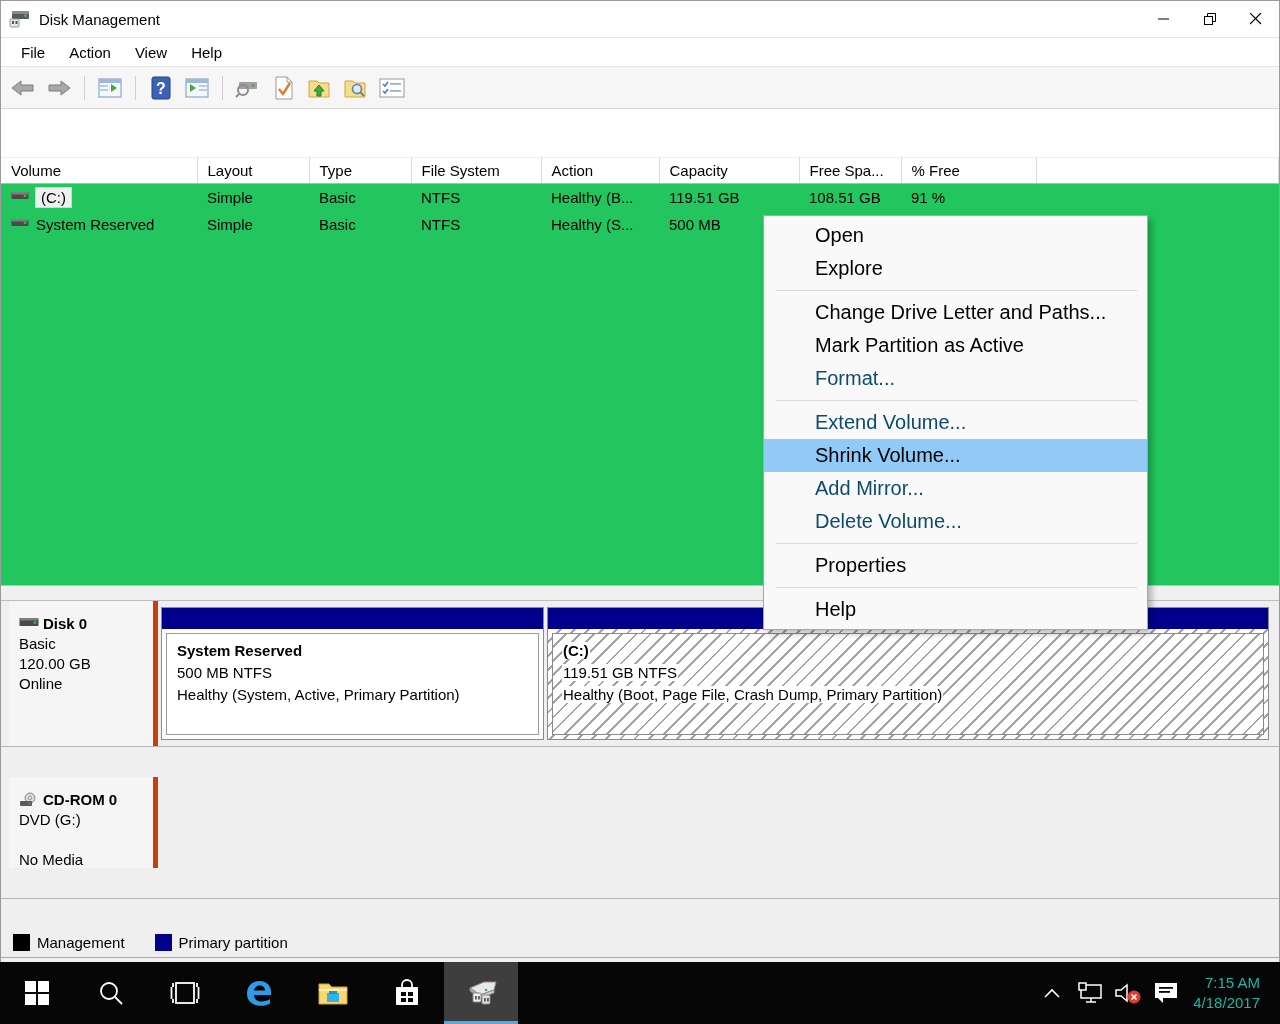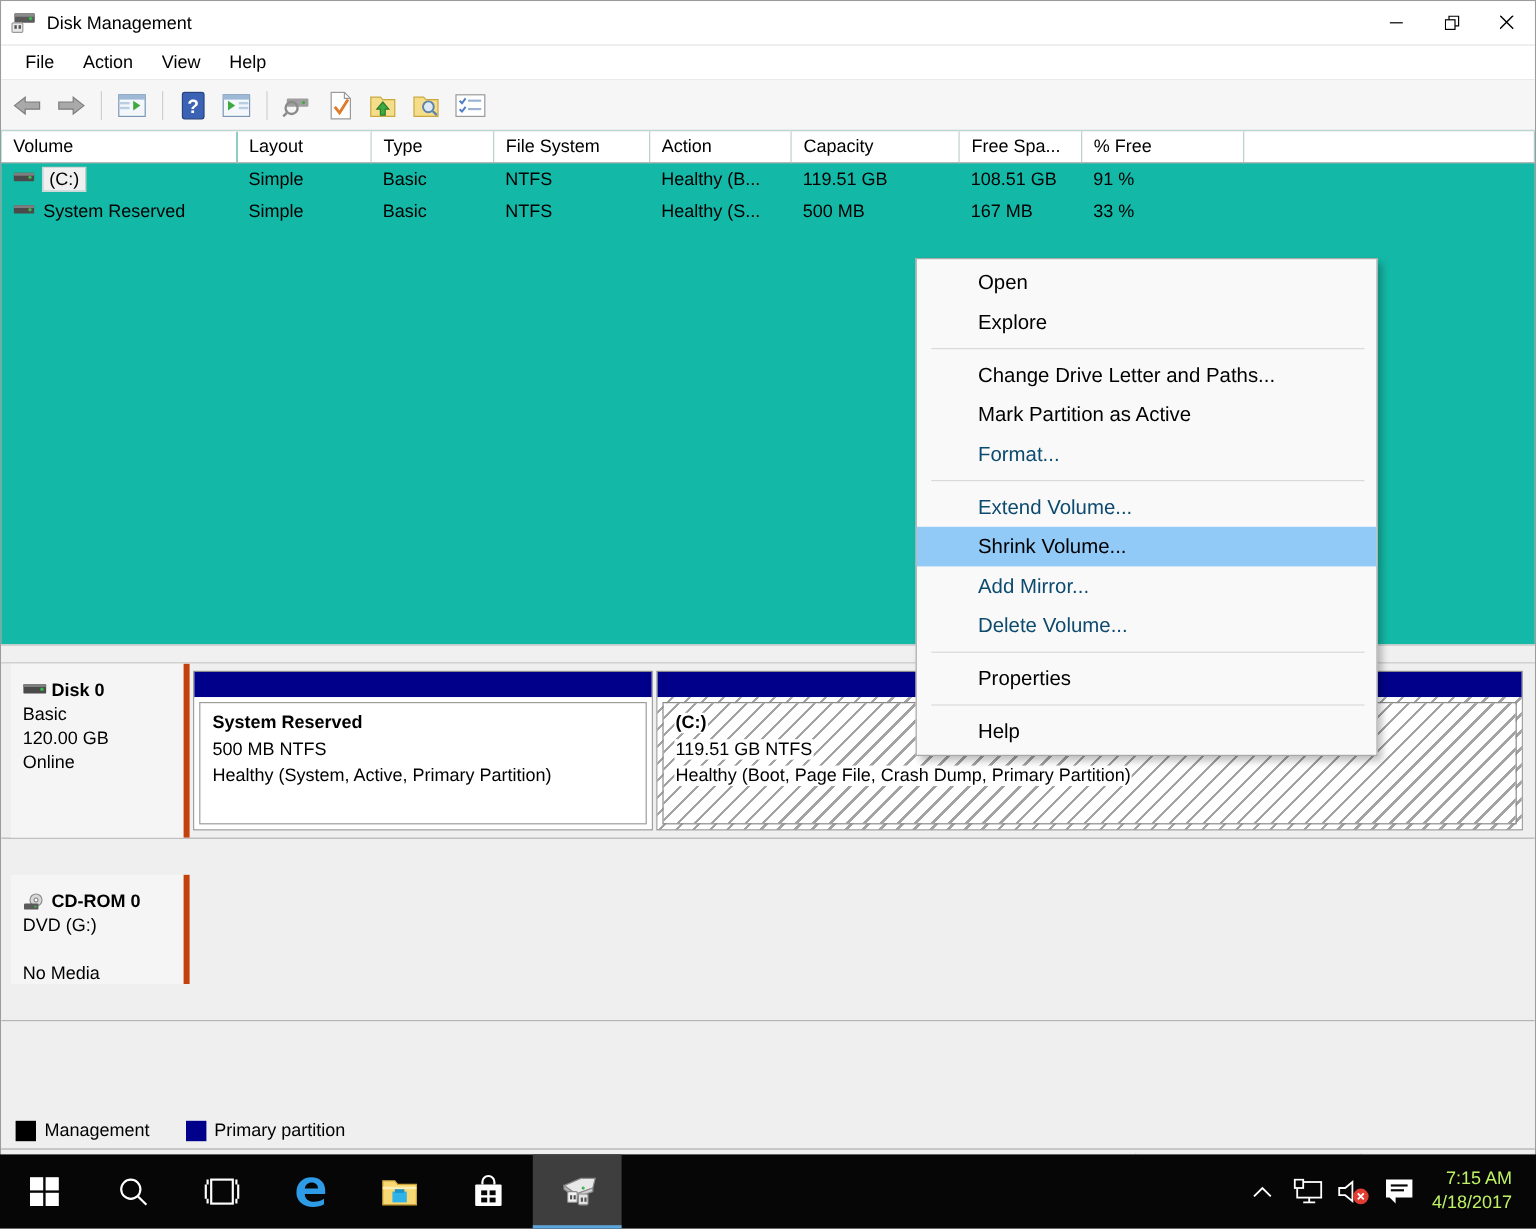--- a/index.html
+++ b/index.html
@@ -21,21 +21,21 @@
              border-top:1px solid #e5e5e5; border-bottom:1px solid #e5e5e5;
              padding-left:8px; flex:0 0 auto;text-align:center; }
   .menubar-item { padding:4px 12px; font-size:15px; }
 
   .toolbar { height:42px; display:flex; align-items:center; background:#f6f6f6;
              border-bottom:1px solid #d9d9d9; padding-left:6px; gap:4px; flex:0 0 auto; }
   .tool-btn { width:32px; height:30px; display:flex; align-items:center; justify-content:center; }
   .tool-sep { width:1px; height:24px; background:#cfcfcf; margin:0 5px; }
 
   
-  .listview { flex:0 0 428px; background:#14b8a6; overflow:hidden; }
+  .listview { flex:0 0 428px; background:#22c55e; overflow:hidden;margin-top:48px; }
   .lv-table { width:100%; border-collapse:collapse; table-layout:fixed; }
   .lv-table th { font-weight:normal; text-align:left; font-size:15px; height:26px;
                  padding:0 0 0 10px; border-right:1px solid #dcdcdc; border-bottom:1px solid #b7b7b7;
                  border-top:1px solid #f0f0f0; background:#fff; white-space:nowrap; overflow:hidden; }
   .lv-table td { height:27px; padding:0 0 0 10px; font-size:15px; white-space:nowrap; overflow:hidden; }
   .vol-cell { display:flex; align-items:center; gap:7px; }
   .vol-cell svg { flex:0 0 auto; }
   .focus-box { background:#f0f0f0; outline:1px solid #d6d6d6; padding:1px 5px; }
 
   
@@ -73,35 +73,35 @@
   .legend-swatch.black { background:#000; }
   .legend-swatch.navy { background:#00008b; }
 
   .statusbar { flex:0 0 28px; background:#f0f0f0; border-top:1px solid #ababab; position:relative; }
   .sb-sep { position:absolute; top:3px; bottom:3px; width:1px; background:#d8d8d8; }
 
   
   .context-menu { position:absolute; left:763px; top:215px; width:385px;
                   background:#f9f9f9; border:1px solid #a8a8a8; padding:3px 0;
                   box-shadow:4px 4px 6px rgba(0,0,0,0.25); z-index:50; }
-  .cm-item { height:33px; line-height:33px; padding-left:51px; font-size:17px; color:#000; }
+  .cm-item { height:33px; line-height:33px; padding-left:51px; font-size:20px; color:#000; }
   .cm-item.disabled { color:#0c4a6e; }
   .cm-item.highlight { background:#91c9f7; }
   .cm-sep { height:1px; background:#d9d9d9; margin:5px 10px 5px 12px; }
 
   
   .taskbar { position:absolute; left:0; top:962px; width:1280px; height:62px;
              background:#060606; display:flex; align-items:stretch; }
   .tb-btn { width:74px; display:flex; align-items:center; justify-content:center; position:relative; }
   .tb-btn.active { background:#3e3e3e; }
   .tb-btn.active::after { content:""; position:absolute; left:0; right:0; bottom:0; height:3px; background:#5ca6dc; }
   .tb-spacer { flex:1; }
   .tray { display:flex; align-items:center; gap:4px; padding-right:10px; }
   .tray-icon { width:34px; height:62px; display:flex; align-items:center; justify-content:center; }
-  .clock { color:#bef264; text-align:right; font-size:15px; line-height:20px; padding:0 10px 0 6px; }
+  .clock { color:#14b8a6; text-align:right; font-size:15px; line-height:20px; padding:0 10px 0 6px; }
 </style>
 </head>
 <body>
 
 <div class="screen">
 
   <div class="window">
 
     <div class="titlebar">
       <svg class="titlebar-icon" viewBox="0 0 22 18">

